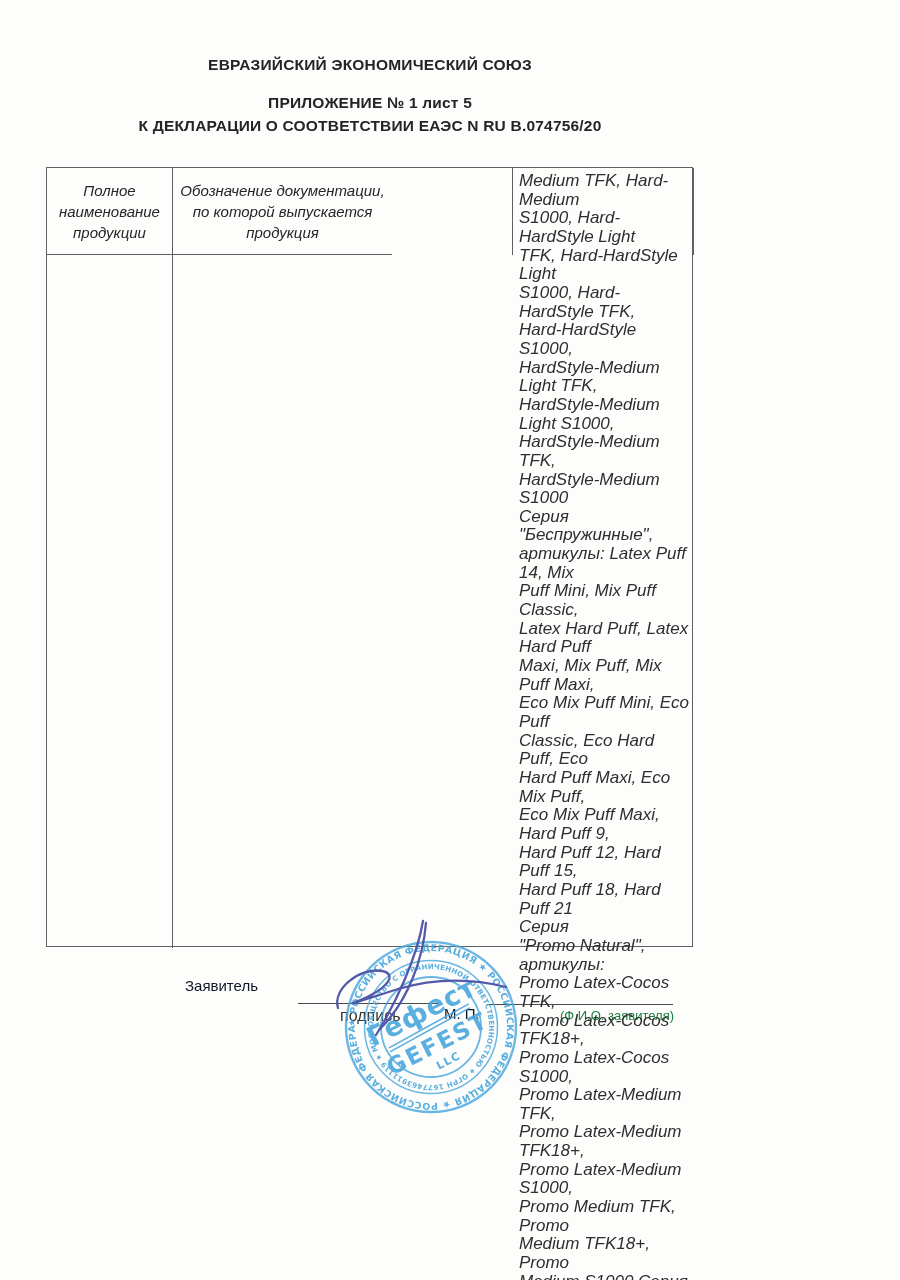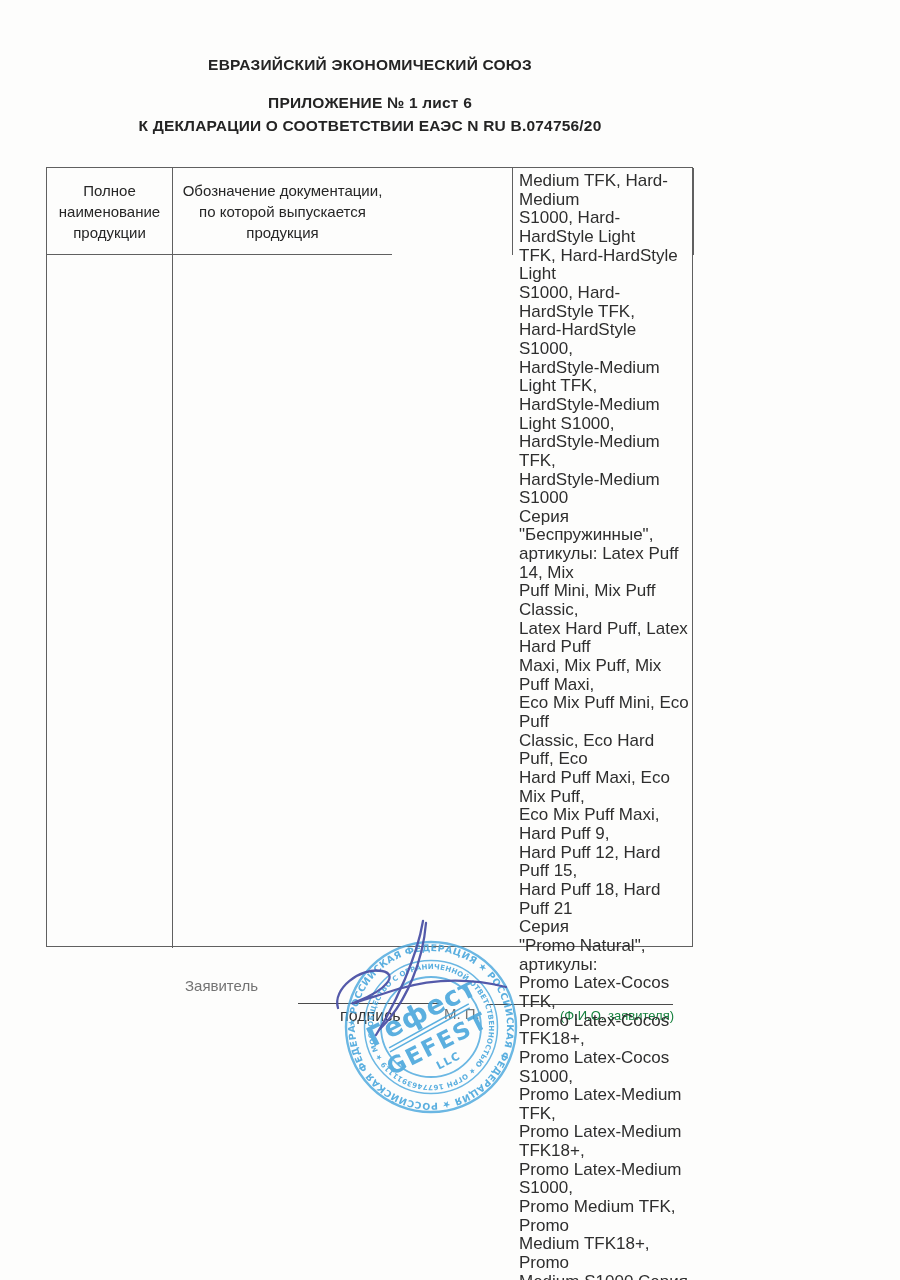--- a/index.html
+++ b/index.html
@@ -21,35 +21,36 @@
   .doc-table{
     position:absolute;left:46px;top:167px;
     width:647px;height:780px;
     display:grid;
     grid-template-columns:126px 219px 121px 181px;
     grid-template-rows:87px 693px;
     border:1px solid #606060;
     box-sizing:border-box;
     background:transparent;
     z-index:1;
+    font-style:italic;
   }
   .cell{box-sizing:border-box;border-right:1px solid #606060;font-size:15px;}
   .cell.last{border-right:none;}
   .hcell{
     border-bottom:1px solid #606060;
     display:flex;align-items:center;justify-content:center;
     text-align:center;padding:2px 6px;line-height:21px;color:#262626;
   }
   .bcell{padding:4px 2px 0 6px;}
   .body-text{
     white-space:pre-line;
     font-size:17px;line-height:18.65px;color:#2e2e2e;
   }
 
-  .footer-label{position:absolute;font-size:15px;color:#737373;}
+  .footer-label{position:absolute;font-size:15px;color:#0f172a;}
   .lbl-applicant{left:185px;top:977px;}
   .sig-line{position:absolute;left:298px;top:1003px;width:141px;border-top:1.3px solid #4a4a4a;}
   .lbl-podpis{left:340px;top:1007px;width:60px;text-align:center;font-size:16px;color:#333;}
   .lbl-mp{left:444px;top:1005px;font-size:15px;}
   .name-block{
     position:absolute;left:488px;top:966px;width:186px;
     text-align:center;font-size:15px;line-height:19px;color:#262626;
   }
   .name-line{position:absolute;left:487px;top:1004px;width:186px;border-top:1.3px solid #4a4a4a;}
   .lbl-fio{left:488px;top:1008px;width:186px;text-align:right;font-size:13px;color:#15803d;}
@@ -58,21 +59,21 @@
   .stamp-svg text{font-family:"DejaVu Sans","Liberation Sans",sans-serif;font-weight:bold;}
   .sig-svg{position:absolute;left:320px;top:895px;width:210px;height:170px;z-index:3;}
 </style>
 </head>
 <body>
 
 <div class="page">
 
   <div class="titles">
     <div class="title-line t1">ЕВРАЗИЙСКИЙ ЭКОНОМИЧЕСКИЙ СОЮЗ</div>
-    <div class="title-line t2">ПРИЛОЖЕНИЕ № 1 лист 6</div>
+    <div class="title-line t2">ПРИЛОЖЕНИЕ № 1 лист 5</div>
     <div class="title-line t3">К ДЕКЛАРАЦИИ О СООТВЕТСТВИИ ЕАЭС N RU В.074756/20</div>
   </div>
 
   <div class="doc-table">
     <div class="cell hcell">Полное наименование продукции</div>
     <div class="cell hcell last">Обозначение документации, по которой выпускается продукция</div>
 
     <div class="cell bcell">
       <div class="body-text"></div>
     </div>

